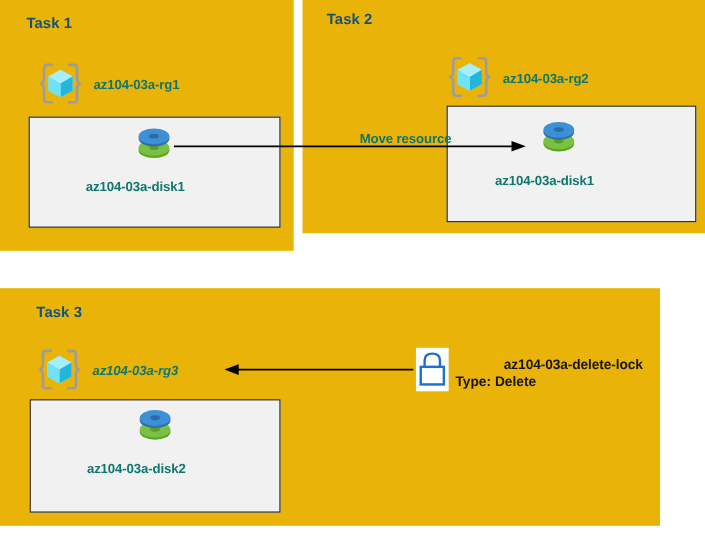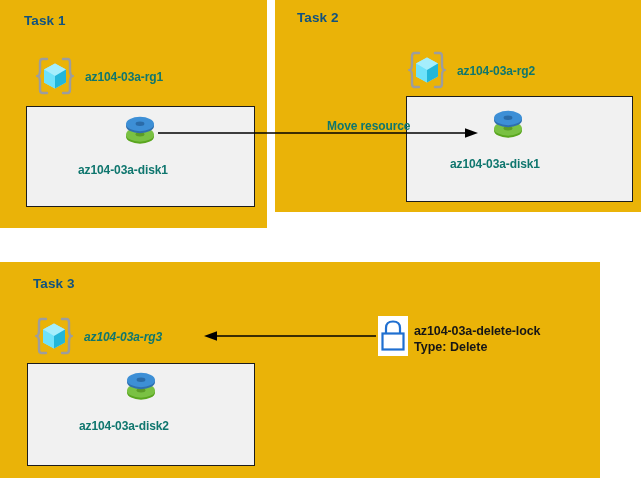--- a/index.html
+++ b/index.html
@@ -72,21 +72,21 @@
 
   .lock-label {
     position: absolute;
     left: 414px;
     top: 323px;
     font-size: 12.5px;
     color: #161616;
     white-space: nowrap;
     line-height: 16px;
   }
-  .lock-label .lk-name { font-weight: bold; display: block; letter-spacing: -0.1px;}
+  .lock-label .lk-name { font-weight: bold; display: block; letter-spacing: -0.1px; margin-left: 44px;}
   .lock-label .lk-type-key { font-weight: bold; text-align: center; }
   .lock-label .lk-type-val { font-weight: bold; }
 
   
   .icon {
     position: absolute;
   }
   #icon-rg1 { left: 36px;  top: 56px; width: 38px; height: 40px; }
   #icon-rg2 { left: 408px; top: 50px; width: 38px; height: 40px; }
   #icon-rg3 { left: 35px;  top: 316px; width: 38px; height: 40px; }

